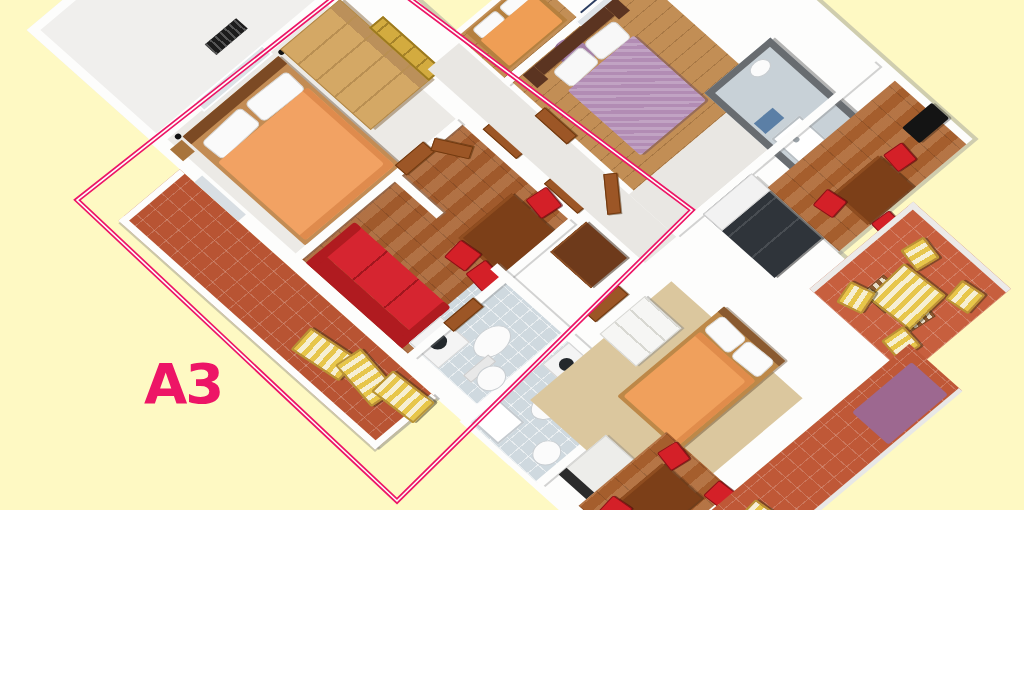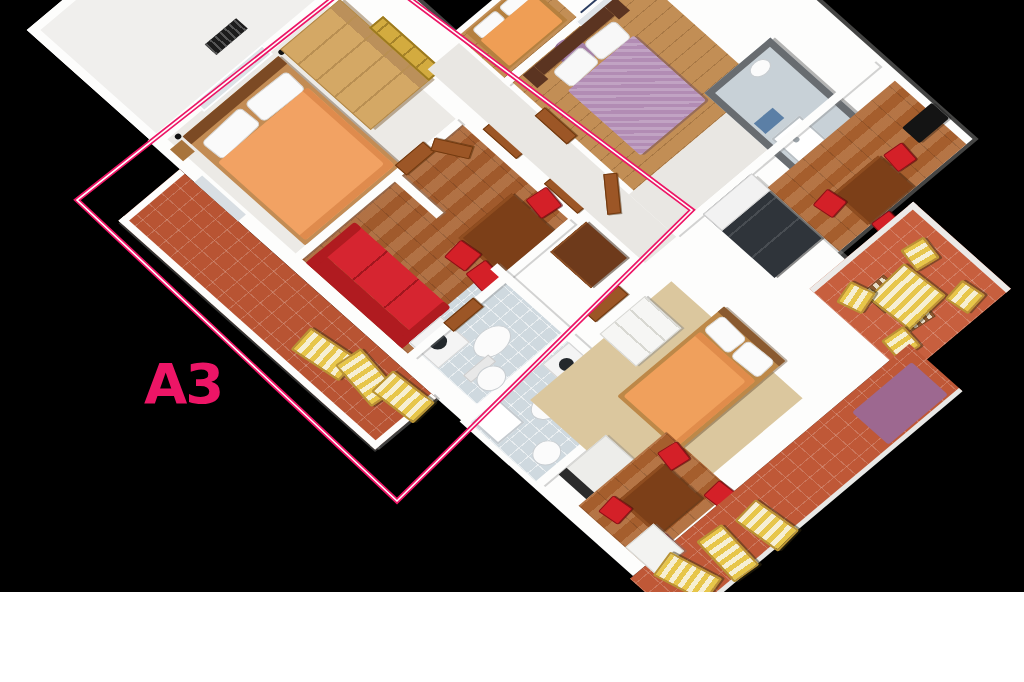--- a/index.html
+++ b/index.html
@@ -1,16 +1,16 @@
 <!DOCTYPE html>
 <html><head>
 <meta charset="utf-8">
 <style>
   html,body{margin:0;padding:0;}
-  .stage{position:relative;width:1024px;height:592px;background:#000000;overflow:hidden;
+  .stage{position:relative;width:1024px;height:510px;background:#fef9c3;overflow:hidden;
          font-family:"DejaVu Sans","Liberation Sans",sans-serif;}
   .plan{position:absolute;left:0;top:0;width:0;height:0;transform-origin:0 0;
         transform:matrix(0.785,-0.66,0.729,0.65,77,200);}
   .f{position:absolute;}
   .wall{background:#fdfdfc;box-shadow:2px 2px 0 rgba(130,130,128,.35);}
   .slab{background:#fdfdfc;box-shadow:4px 4px 0 rgba(150,150,148,.45);}
   .tile-terra{background-color:#bf5837;background-image:
       repeating-linear-gradient(90deg,rgba(255,255,255,.18) 0 1px,transparent 1px 16px),
       repeating-linear-gradient(0deg,rgba(255,255,255,.18) 0 1px,transparent 1px 16px);}
   .tile-bath{background-color:#cfd9df;background-image:

